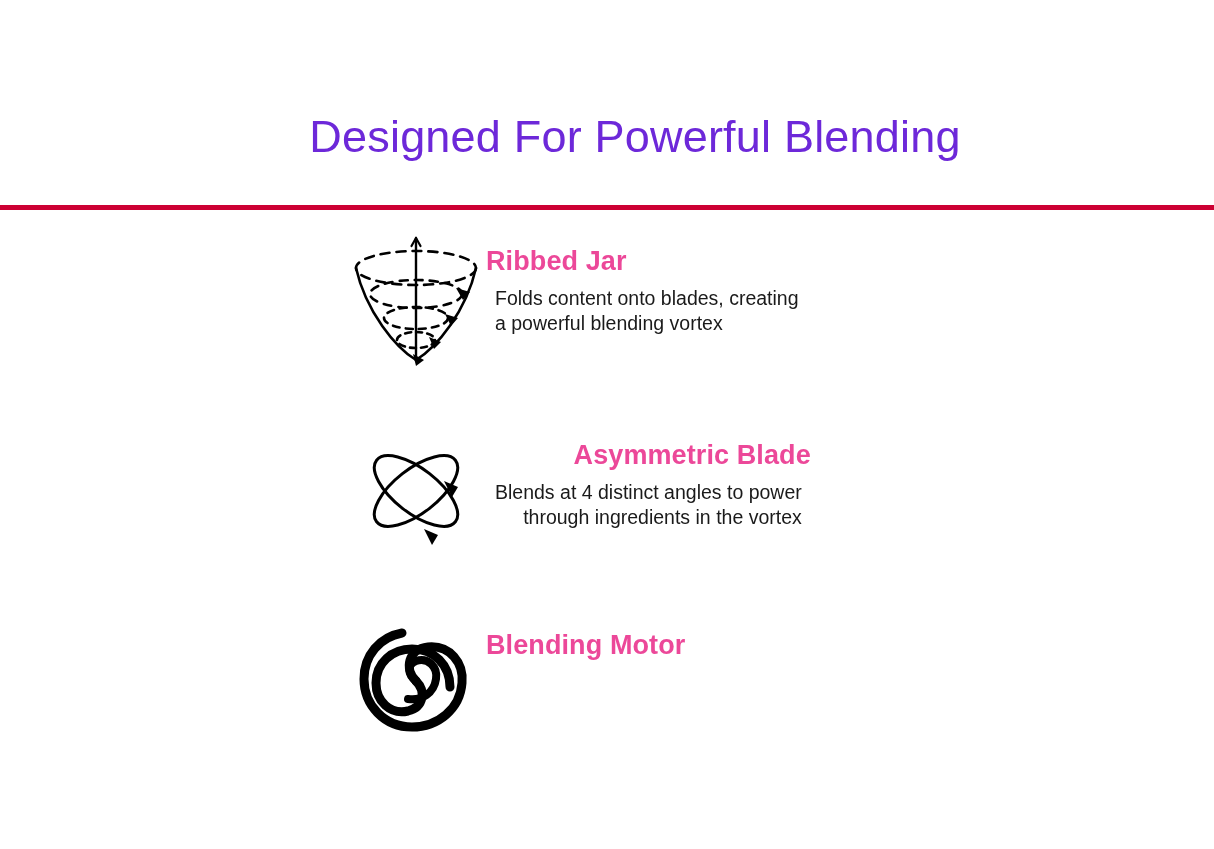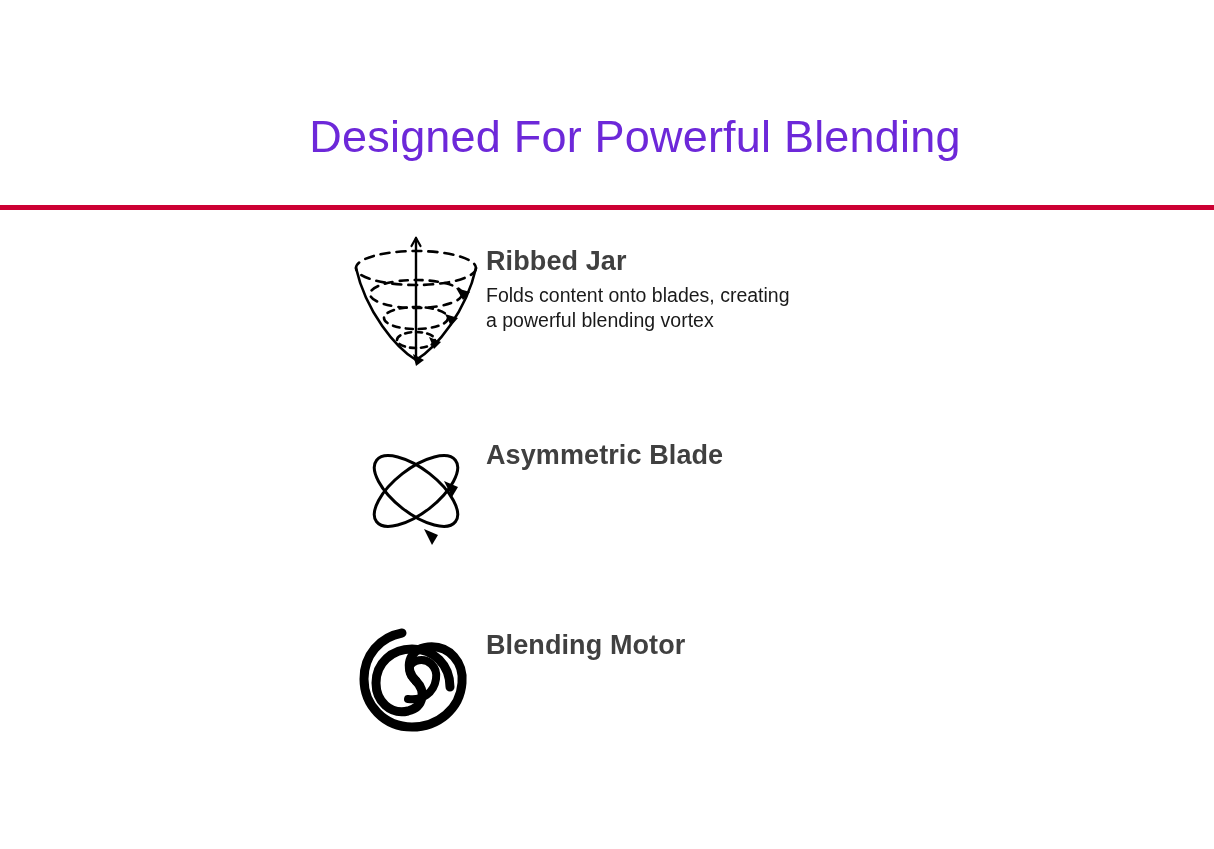--- a/index.html
+++ b/index.html
@@ -62,31 +62,31 @@
     display: flex;
     align-items: center;
     justify-content: center;
   }
   .text-wrap {
     padding-top: 14px;
   }
   .feature-title {
     font-size: 27px;
     font-weight: bold;
-    color: #404040;
+    color: #ec4899;
     line-height: 1.15;
     margin: 0 0 6px 0;
     letter-spacing: 0.1px;
   }
   .feature-desc {
     font-size: 19.5px;
     font-weight: 400;
     color: #1a1a1a;
     line-height: 1.27;
-    margin: 0;
+    margin: 9px;
     white-space: pre-line;
   }
   
   .row-1 .icon-wrap { height: 134px; }
   .row-2 { margin-top: 16px; text-align: right; }
   .row-3 { margin-top: 20px; }
   svg { display: block; }
 </style>
 </head>
 <body>
@@ -144,20 +144,22 @@
             <ellipse cx="70" cy="60" rx="50" ry="22" transform="rotate(-38 70 60)"></ellipse>
           </g>
           <g fill="#000000">
             <polygon points="112,56 98,50 106,66"></polygon>
             <polygon points="92,104 78,98 86,114"></polygon>
           </g>
         </svg>
       </div>
       <div class="text-wrap">
         <p class="feature-title">Asymmetric Blade</p>
+        <p class="feature-desc">Blends at 4 distinct angles to power
+through ingredients in the vortex</p>
       </div>
     </div>
 
     <div class="feature row-3">
       <div class="icon-wrap">
         <svg width="140" height="124" viewBox="0 0 140 124">
           <g fill="none" stroke="#000000" stroke-linecap="round">
 
             <path d="M70 62 C 58 50, 62 30, 82 28 C 104 26, 118 44, 116 64 C 114 90, 92 108, 66 108 C 38 108, 18 86, 18 60 C 18 36, 34 18, 56 14" stroke-width="9"></path>
             <path d="M70 62 C 80 72, 78 88, 62 92 C 44 96, 30 82, 30 64 C 30 44, 46 30, 66 30 C 88 30, 104 46, 104 68" stroke-width="9"></path>

